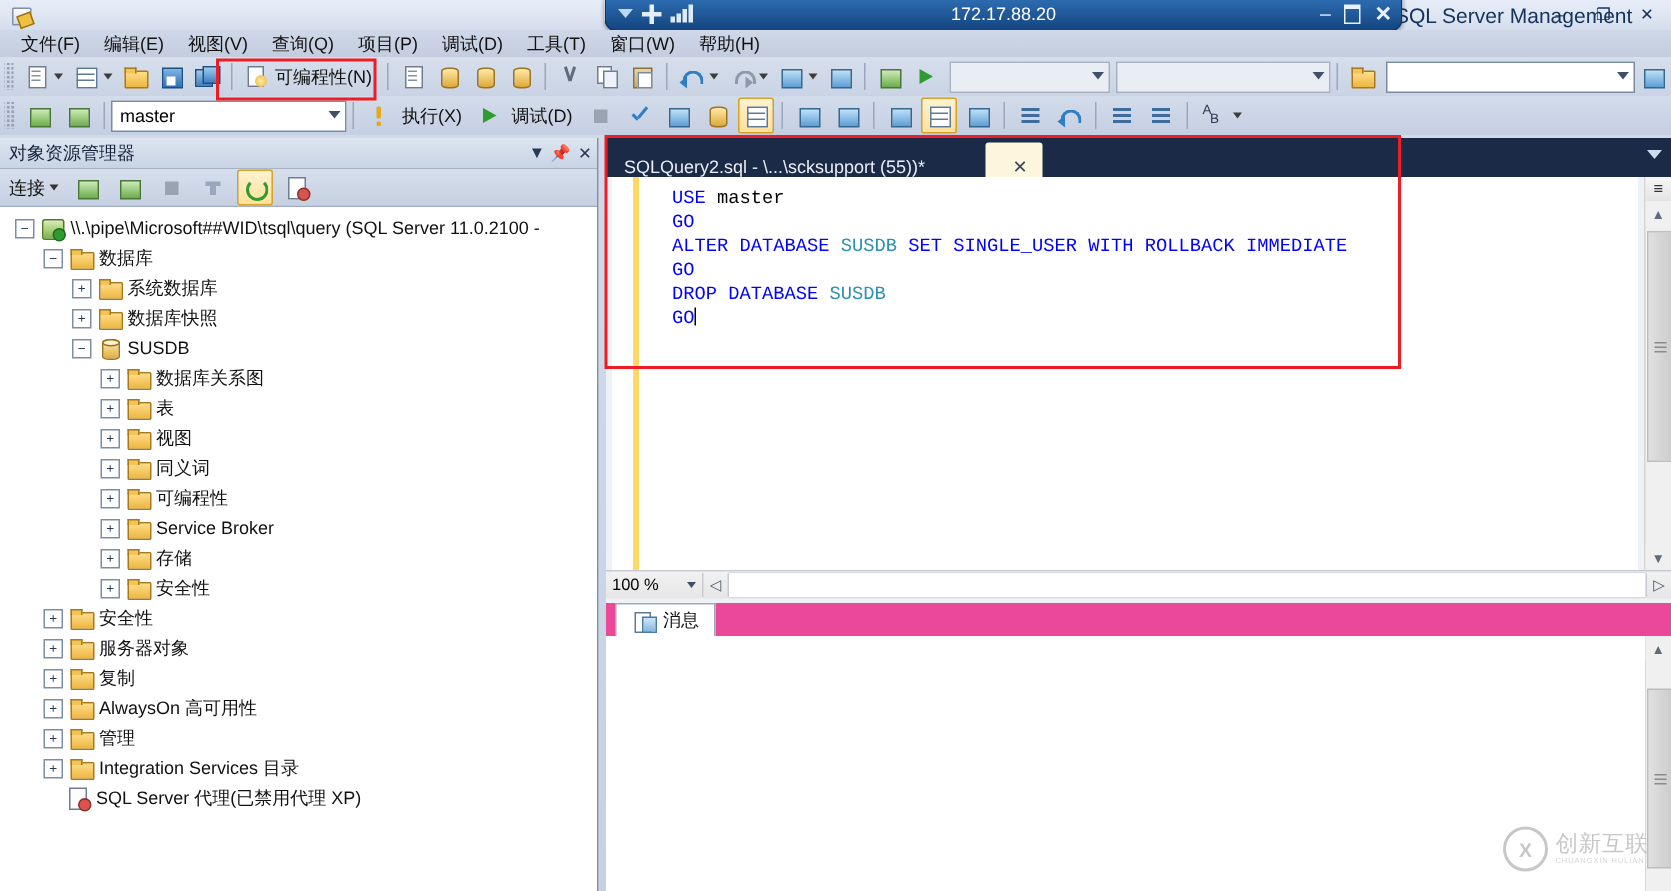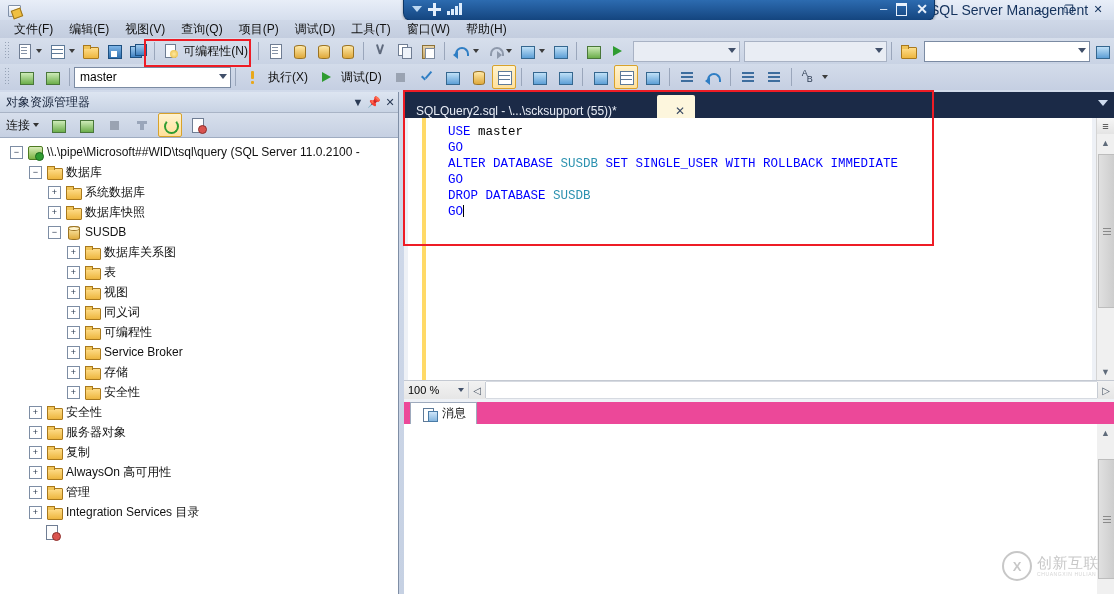--- a/index.html
+++ b/index.html
@@ -286,20 +286,21 @@
     <div class="rdp-left">
       <div class="rdp-caret"></div>
       <div class="rdp-pin"></div>
       <div class="rdp-sig">
         <i style="height:4px"></i>
           <i style="height:6px"></i>
           <i style="height:9px"></i>
           <i style="height:12px"></i>
       </div>
     </div>
+    <div class="rdp-addr">172.17.88.20</div>
     <div class="rdp-right">
       <span class="rdp-min">–</span>
       <span class="rdp-rest"></span>
       <span class="rdp-close">✕</span>
     </div>
   </div>
 
   <div class="menubar">
     <div class="menu-item">文件(F)</div>
     <div class="menu-item">编辑(E)</div>
@@ -607,20 +608,21 @@
           <span class="lbl">管理</span>
         </div>
         <div class="node" style="padding-left: 29px;">
           <span class="exp">+</span>
           <span class="ico ic-folder"></span>
           <span class="lbl">Integration Services 目录</span>
         </div>
         <div class="node" style="padding-left: 29px;">
           <span class="exp none"></span>
           <span class="ico ic-agent"></span>
+          <span class="lbl">SQL Server 代理(已禁用代理 XP)</span>
         </div>
       </div>
   </div>
 
   <div class="editor-wrap">
 
     <div class="tabbar">
       <div class="tab inactive" style="left:2px;">
         <span>SQLQuery2.sql - \...\scksupport (55))*</span>
       </div>

